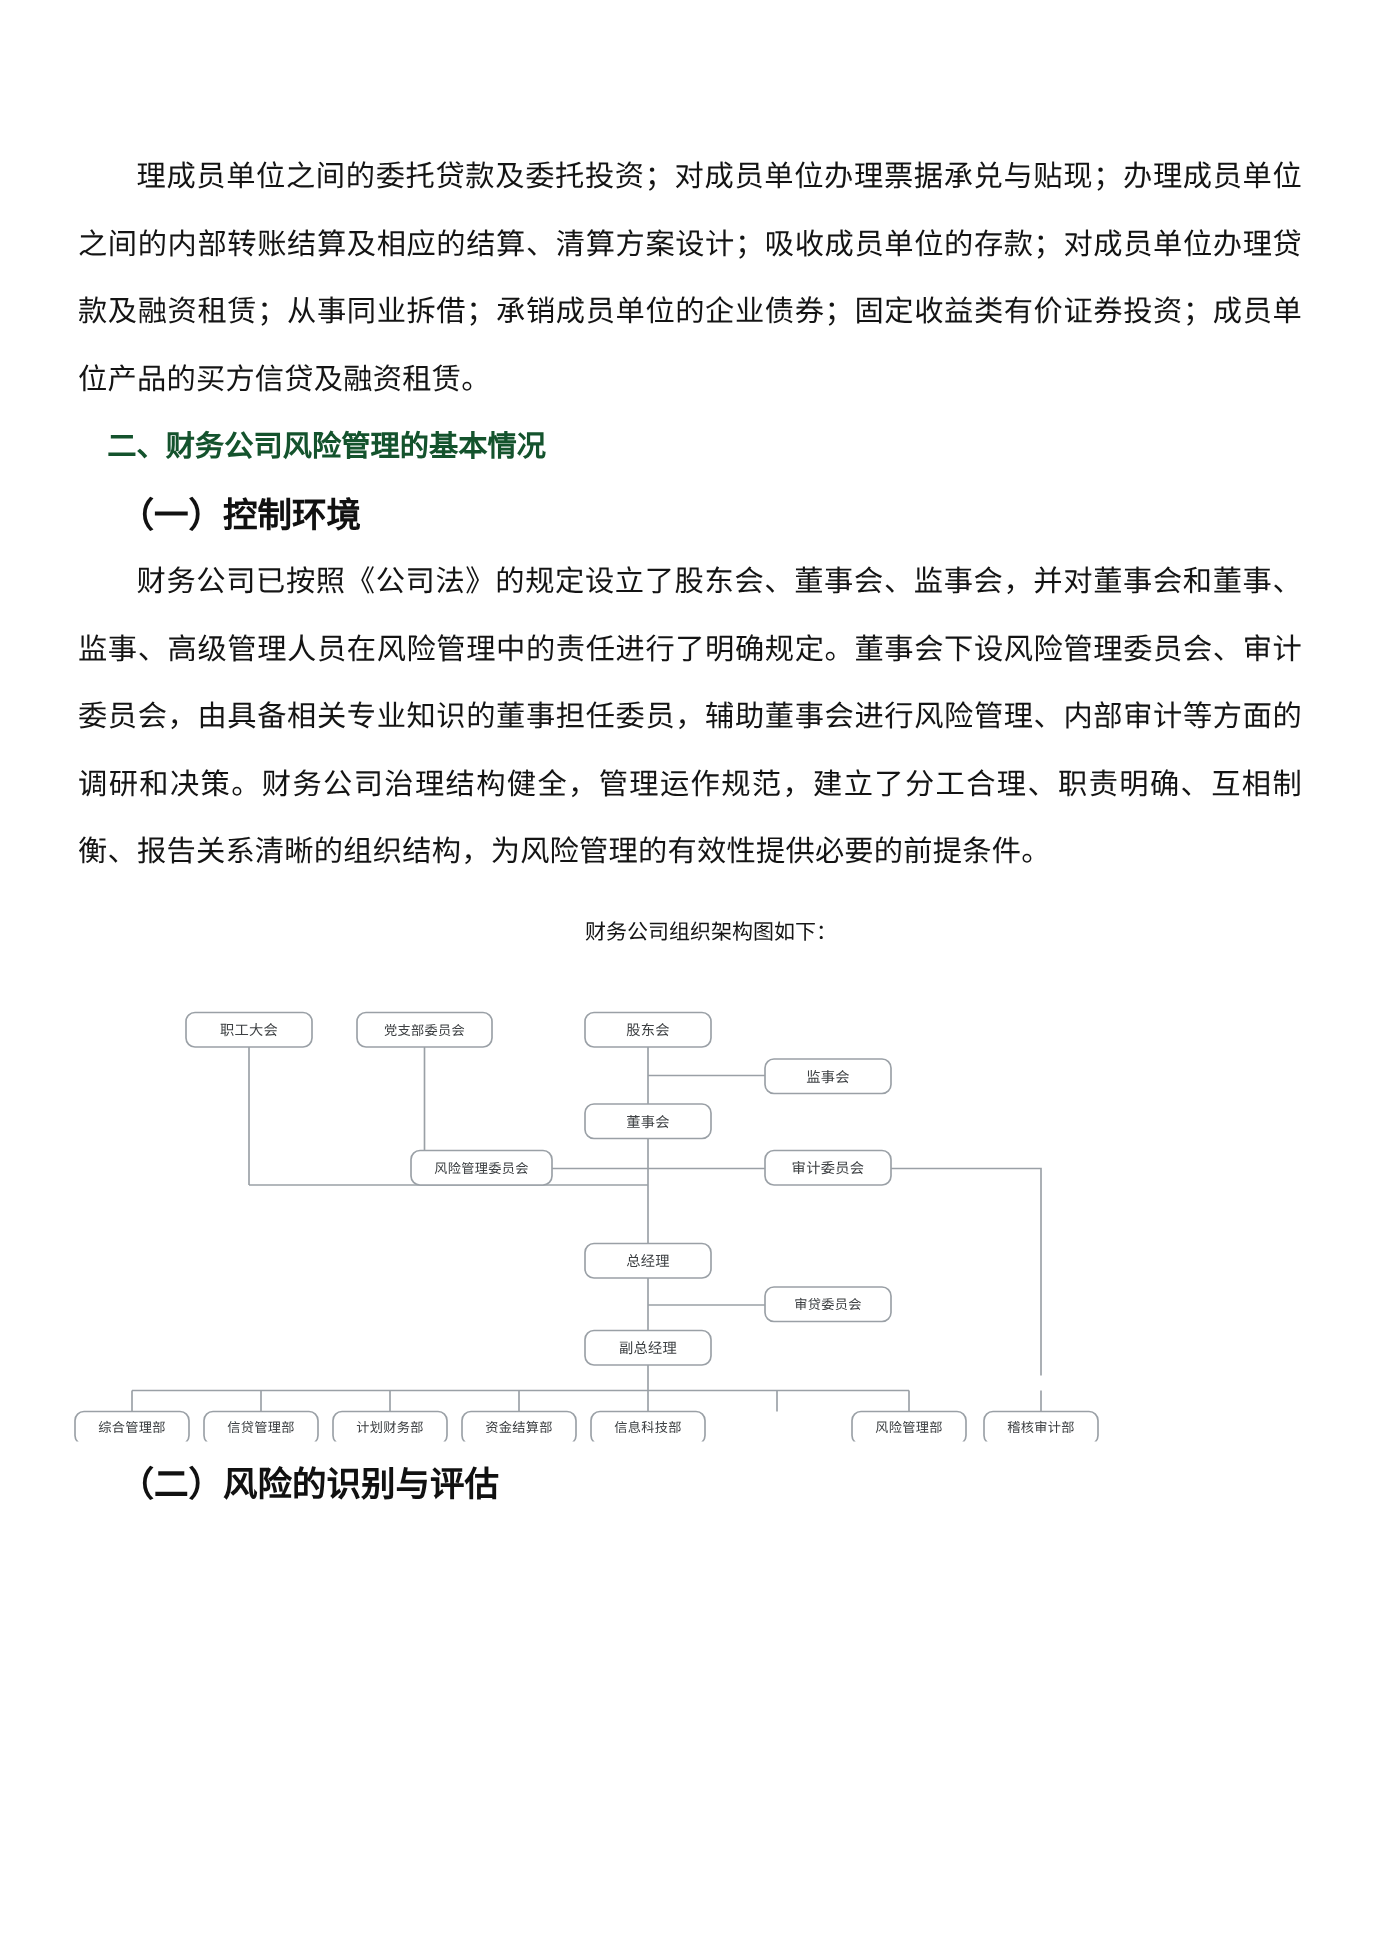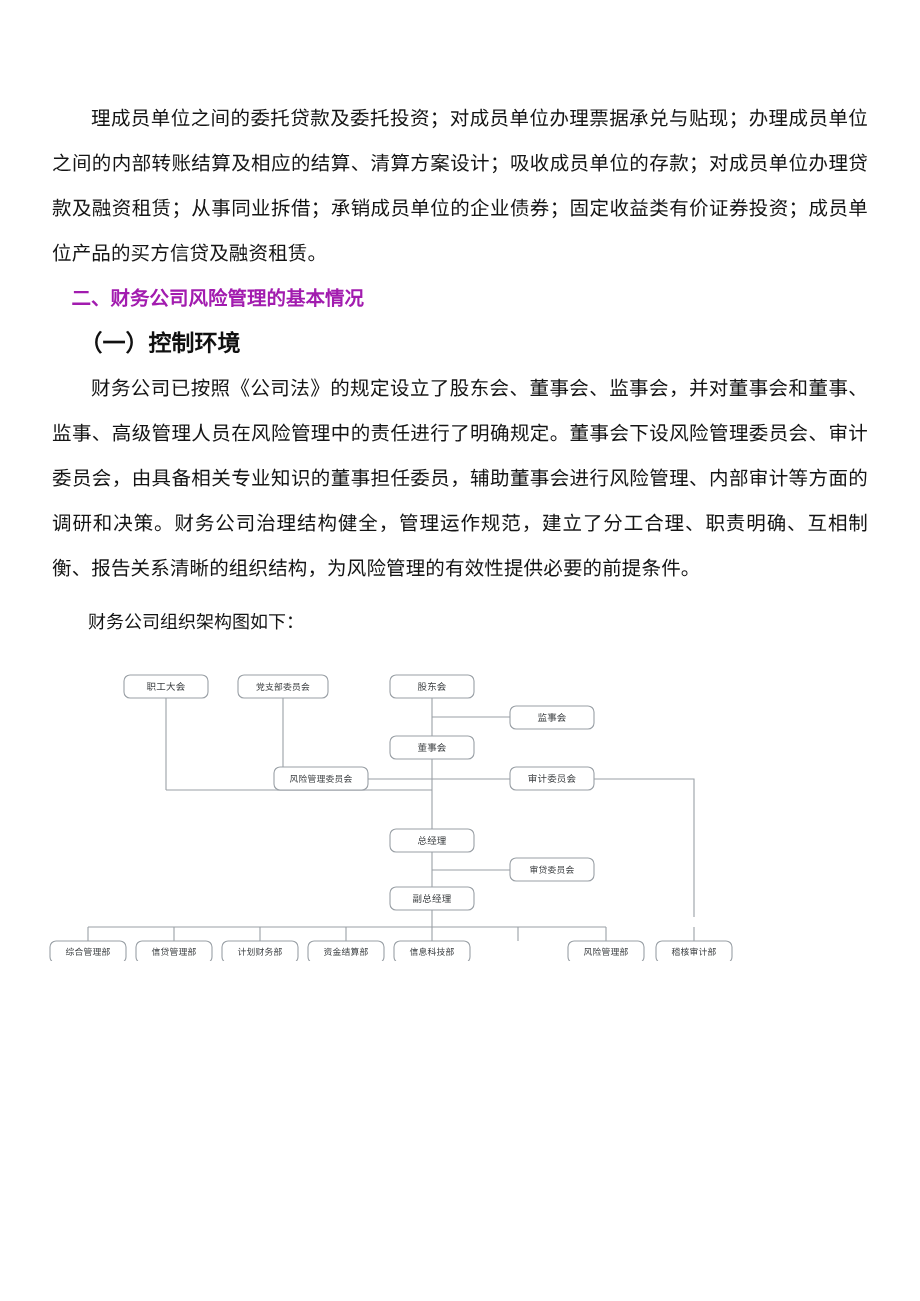--- a/index.html
+++ b/index.html
@@ -37,36 +37,37 @@
     text-indent: 2em;
     letter-spacing: 0.15px;
     color: #141414;
   }
   p.heading {
     margin: 0;
     font-size: 19.5px;
     line-height: 45px;
     font-weight: bold;
     text-indent: 1em;
-    color: #a21caf;
+    color: #14532d;
   }
   p.subheading {
     margin: 0;
     font-size: 23px;
     line-height: 45px;
     font-weight: bold;
     text-indent: 1.2em;
     color: #111111;
   }
   p.lead-in {
     margin: 0;
-    font-size: 18px;
+    font-size: 14px;
     line-height: 45px;
     text-indent: 2em;
     color: #141414;
+    text-align: center;
   }
   .spacer-sm { height: 9px; }
   .spacer-xs { height: 4px; }
 
   
   .orgchart-wrap {
     position: relative;
     width: 760px;
     height: 310px;
     margin: 2px auto;
@@ -232,16 +233,17 @@
         <g>
           <rect class="oc-box-rect" x="608" y="290" width="76" height="22" rx="6" ry="6"></rect>
           <text class="oc-label oc-label-sm" x="646" y="301.5">稽核审计部</text>
         </g>
 
       </svg>
     </div>
 
     <div class="spacer-xs"></div>
 
+    <p class="subheading">（二）风险的识别与评估</p>
 
 
   </div>
 </div>
 
 </body></html>

